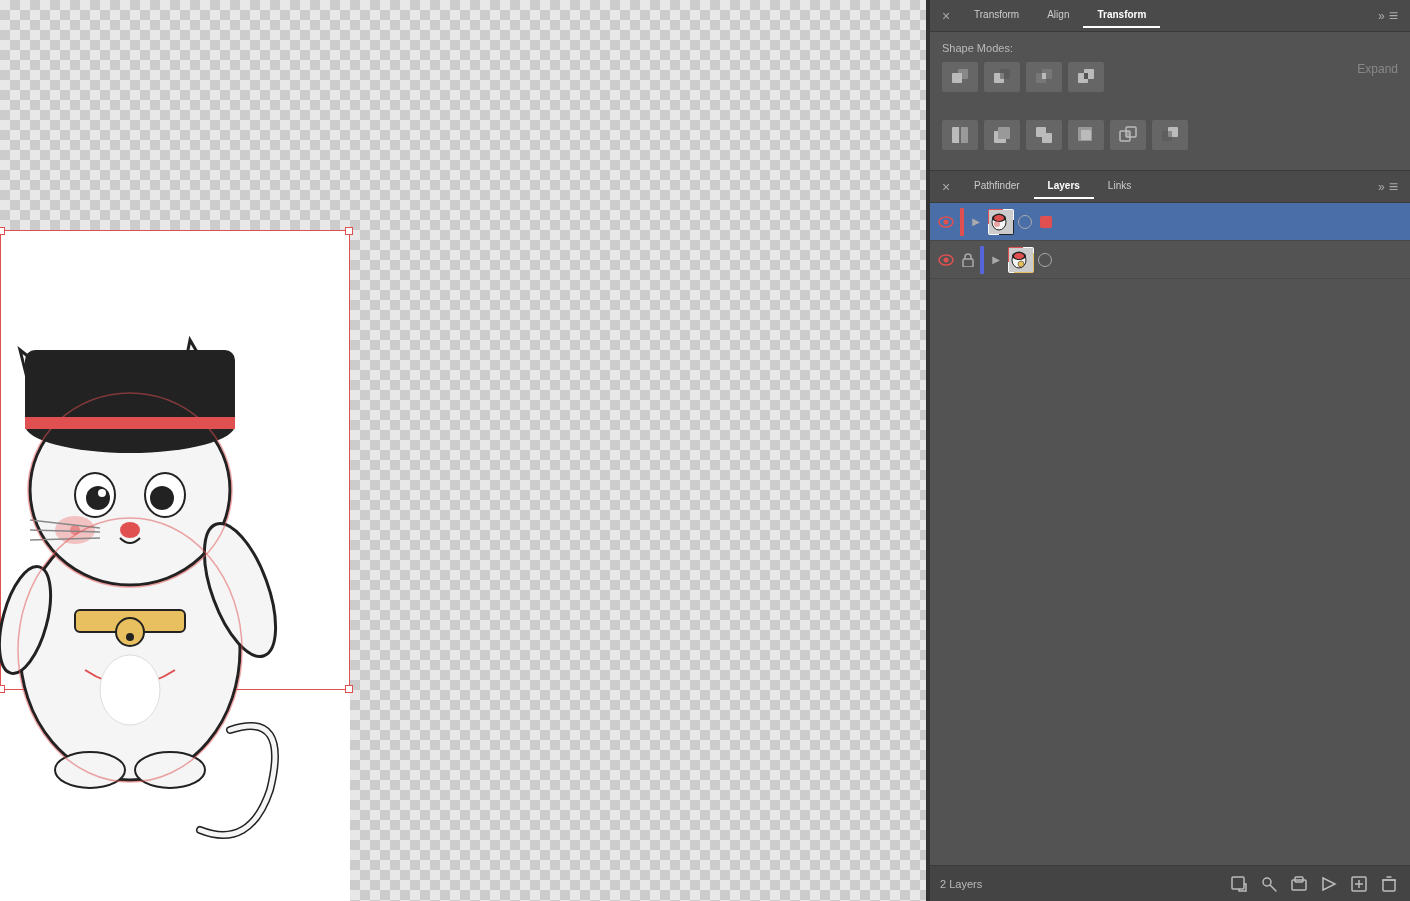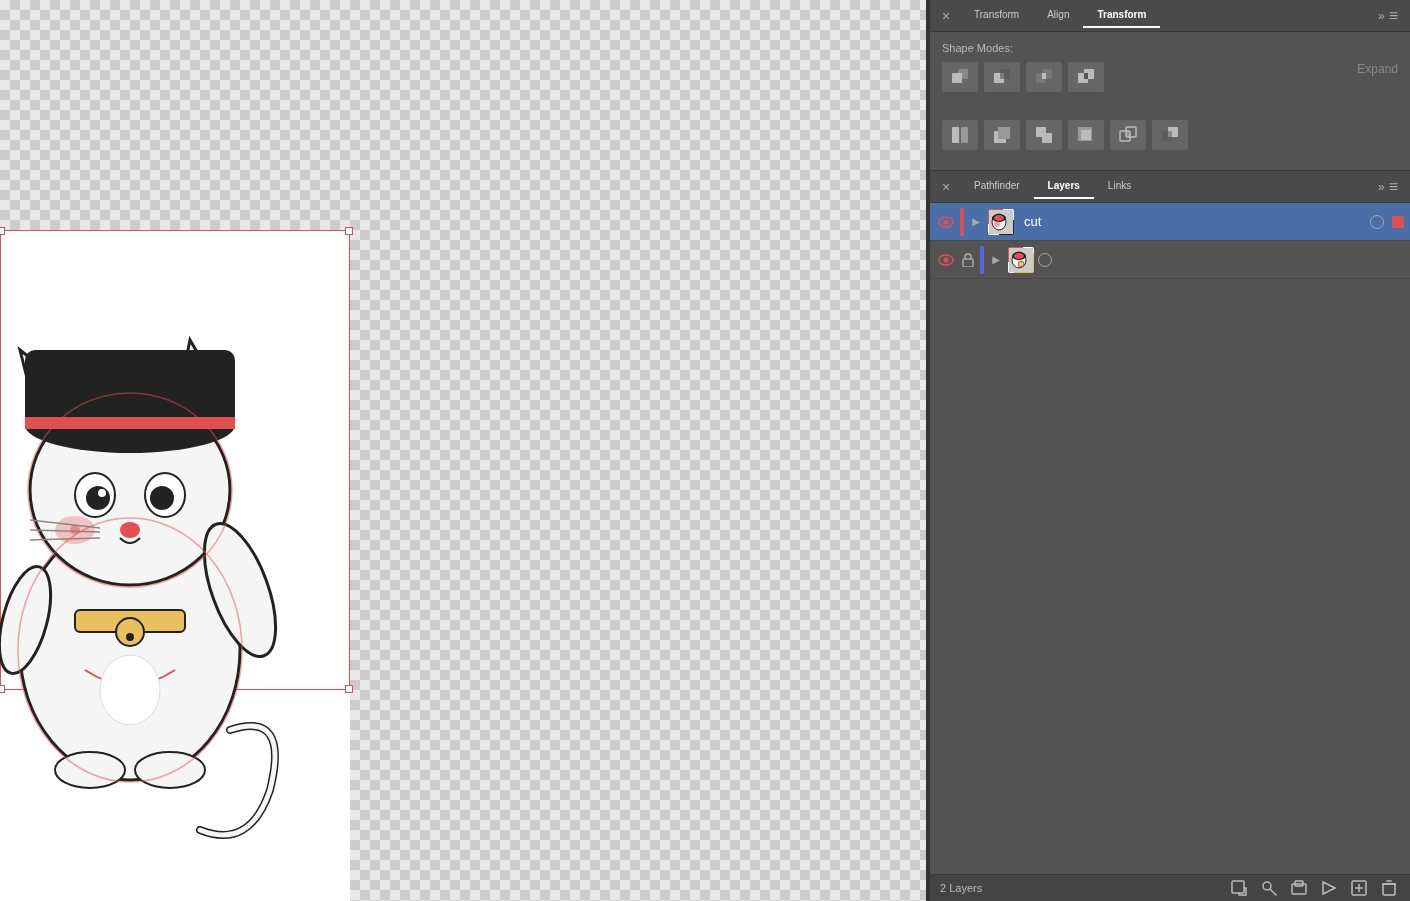--- a/index.html
+++ b/index.html
@@ -280,21 +280,21 @@
     }
 
     .layer-color-dot {
       width: 12px;
       height: 12px;
       border-radius: 2px;
       flex-shrink: 0;
     }
 
     .layers-footer {
-      height: 27px;
+      height: 36px;
       background: #444;
       border-top: 1px solid #3a3a3a;
       display: flex;
       align-items: center;
       padding: 0 10px;
       gap: 8px;
     }
 
     .footer-label {
       font-size: 11px;
@@ -528,21 +528,20 @@
         <div class="layer-expand">▶</div>
         <div class="layer-thumb thumb-cut">
           <svg width="24" height="24" viewBox="0 0 24 24">
             <rect width="24" height="24" fill="#ccc"></rect>
             <ellipse cx="10" cy="12" rx="7" ry="8" fill="#f5f5f5" stroke="#222" stroke-width="1"></ellipse>
             <ellipse cx="10" cy="8" rx="7" ry="4" fill="#222"></ellipse>
             <ellipse cx="10" cy="8" rx="5" ry="3" fill="#e05050"></ellipse>
             <ellipse cx="8" cy="14" rx="3" ry="3" fill="#e05050" opacity="0.5"></ellipse>
           </svg>
         </div>
-        <div class="layer-name">cut</div>
         <div class="layer-circle"></div>
         <div class="layer-color-dot" style="background:#e05050;width:12px;height:12px;border-radius:2px;margin-left:4px;"></div>
       </div>
 
       <div class="layer-row">
         <div class="layer-eye">
           <svg width="16" height="12" viewBox="0 0 16 12" fill="none">
             <ellipse cx="8" cy="6" rx="7" ry="5" stroke="#e05050" stroke-width="1.5"></ellipse>
             <circle cx="8" cy="6" r="2.5" fill="#e05050"></circle>
           </svg>

